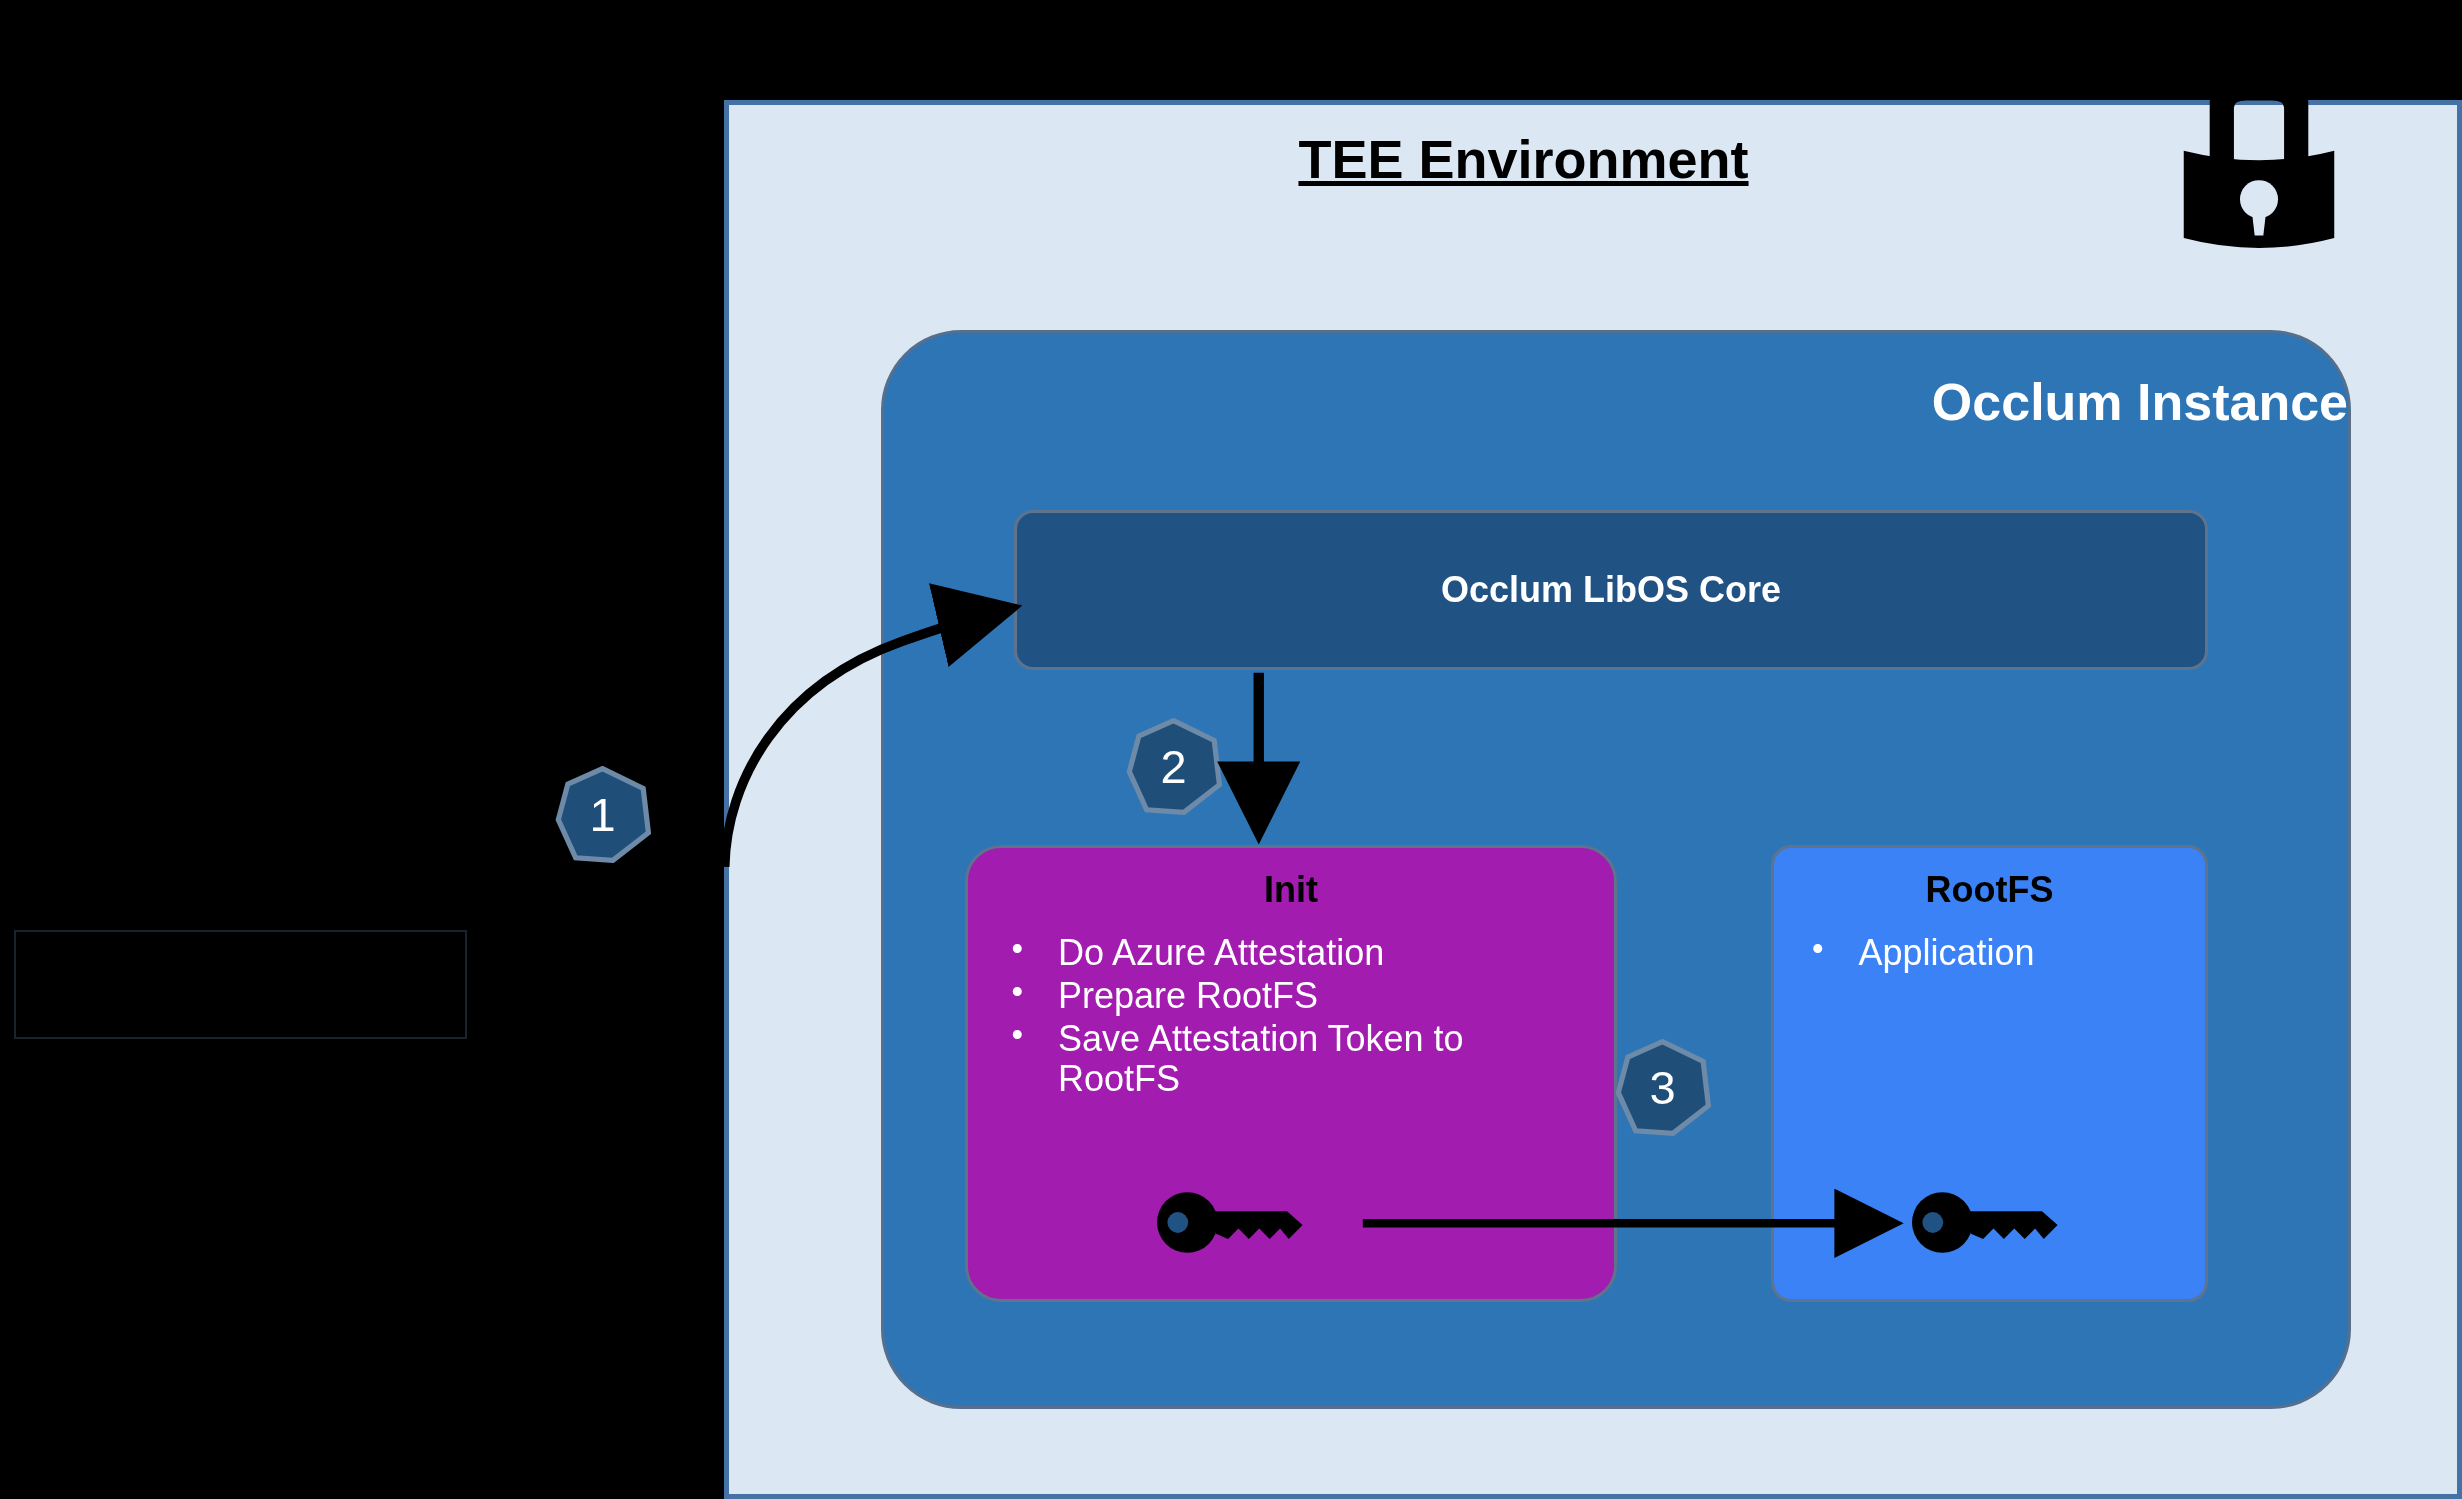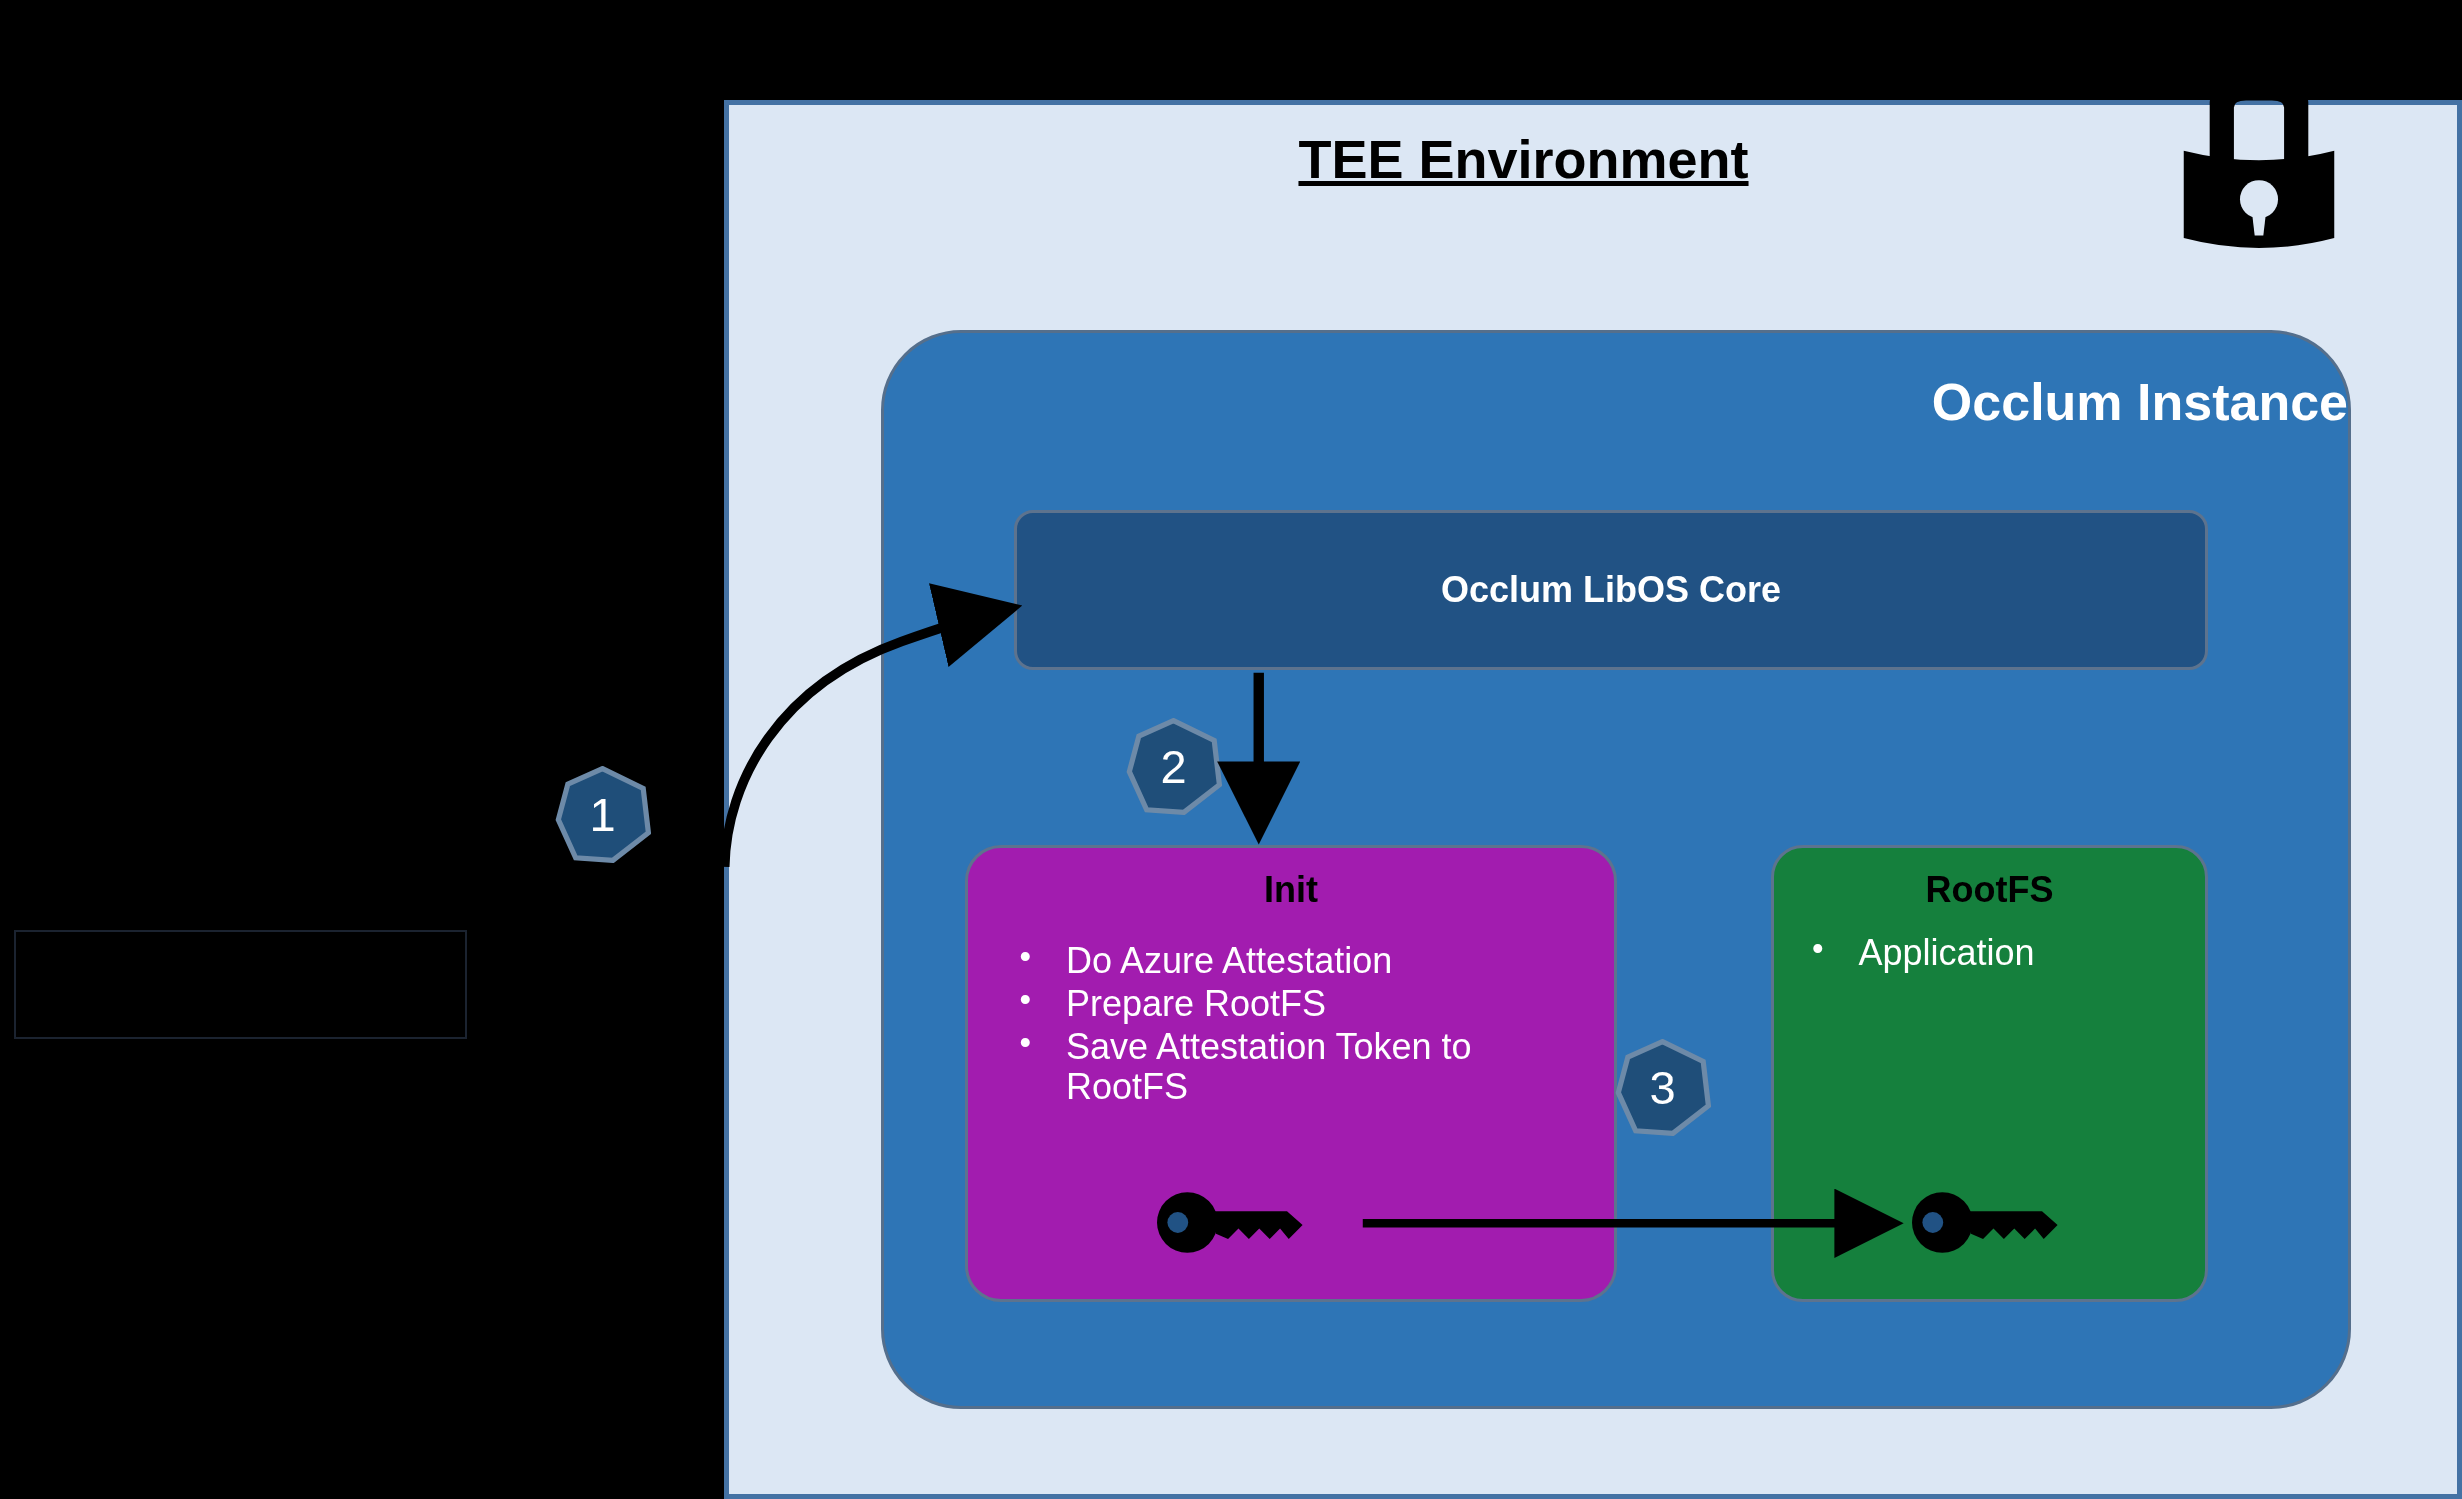--- a/index.html
+++ b/index.html
@@ -127,21 +127,21 @@
     font-size: 36px;
     font-weight: bold;
     color: #000000;
   }
   #init-list {
     position: absolute;
     left: 28px;
     top: 85px;
     width: 529px;
     list-style: none;
-    margin: 8px;
+    margin: 0;
     padding: 0;
   }
   #init-list li {
     position: relative;
     font-size: 36px;
     line-height: 1.12;
     color: #ffffff;
     padding-left: 62px;
     margin-bottom: 2.6px;
   }
@@ -154,23 +154,23 @@
     color: #ffffff;
   }
 
   
   #rootfs-box {
     position: absolute;
     left: 1771px;
     top: 845px;
     width: 437px;
     height: 457px;
-    background: #15803d;
+    background: #3b82f6;
     border: 3.5px solid #5d738e;
-    border-radius: 32px;
+    border-radius: 20px;
     box-sizing: border-box;
   }
   #rootfs-title {
     position: absolute;
     left: 0;
     top: 21px;
     width: 100%;
     text-align: center;
     font-size: 36px;
     font-weight: bold;

